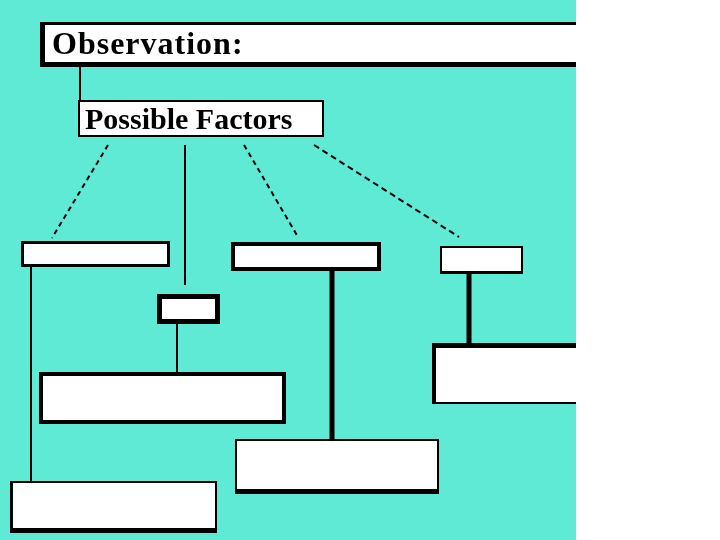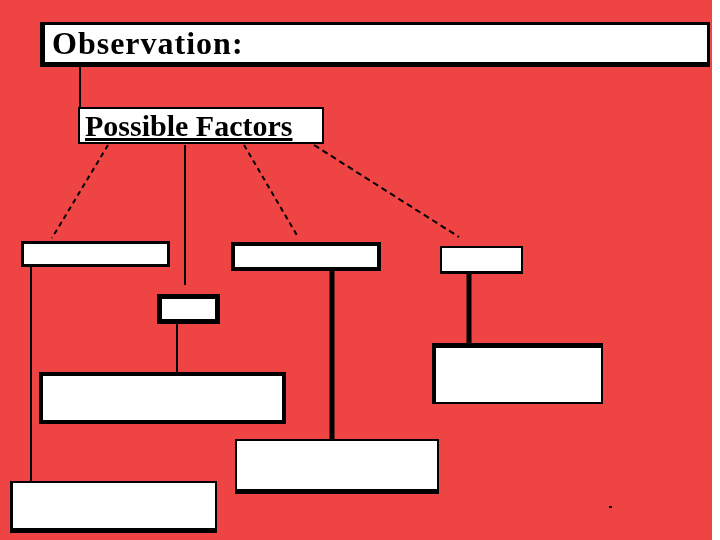--- a/index.html
+++ b/index.html
@@ -1,32 +1,32 @@
 <!DOCTYPE html>
 <html><head>
 <meta charset="utf-8">
 <style>
   html,body{margin:0;padding:0;background:#fff;}
   #stage{
-    position:relative;width:712px;height:540px;background:#ef4444;
+    position:relative;width:576px;height:540px;background:#5eead4;
     overflow:hidden;font-family:"Liberation Serif","DejaVu Serif",serif;
   }
   #wires{position:absolute;left:0;top:0;width:720px;height:540px;}
   .box{
     position:absolute;box-sizing:border-box;background:#ffffff;
     border:2px solid #000;
   }
   .label{
     display:flex;align-items:center;height:100%;
     font-weight:700;color:#000;white-space:nowrap;overflow:hidden;
   }
   .obs-box{left:40px;top:22px;width:670px;height:45px;
     border-width:3px;border-left-width:5px;border-bottom-width:5px;}
   .obs-box .label{font-size:32px;padding-left:7px;letter-spacing:1px;}
-  .pf-box{left:78px;top:107px;width:246px;height:37px;border-width:2px;text-decoration:underline;}
+  .pf-box{left:78px;top:100px;width:246px;height:37px;border-width:2px;}
   .pf-box .label{font-size:30px;padding-left:5px;}
   .factor-1{left:21px;top:241px;width:149px;height:26px;border-width:3px;}
   .factor-2{left:157px;top:294px;width:63px;height:30px;border-width:5px;}
   .factor-3{left:231px;top:242px;width:150px;height:29px;border-width:4px;}
   .factor-4{left:440px;top:246px;width:83px;height:28px;
     border-width:2px;border-bottom-width:3px;}
   .detail-1{left:10px;top:481px;width:207px;height:52px;
     border-width:2px;border-bottom-width:5px;border-left-width:3px;}
   .detail-2{left:39px;top:372px;width:247px;height:52px;border-width:4px;}
   .detail-3{left:235px;top:439px;width:204px;height:55px;

